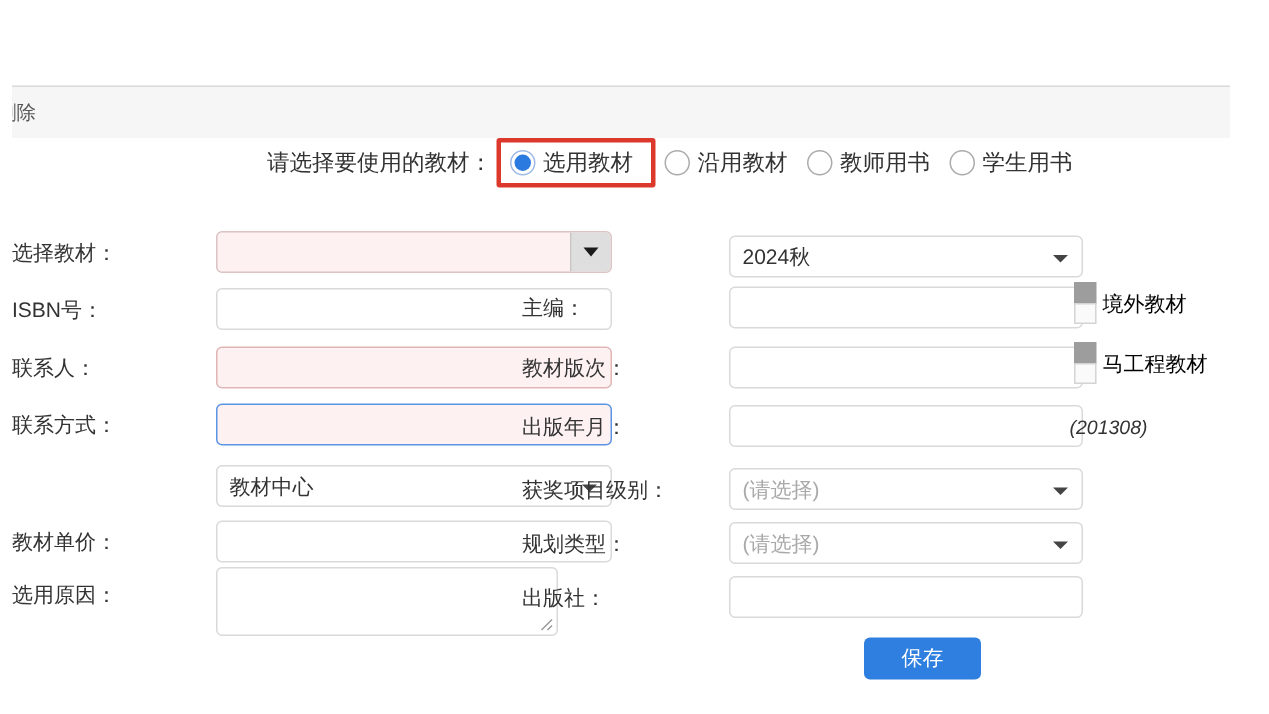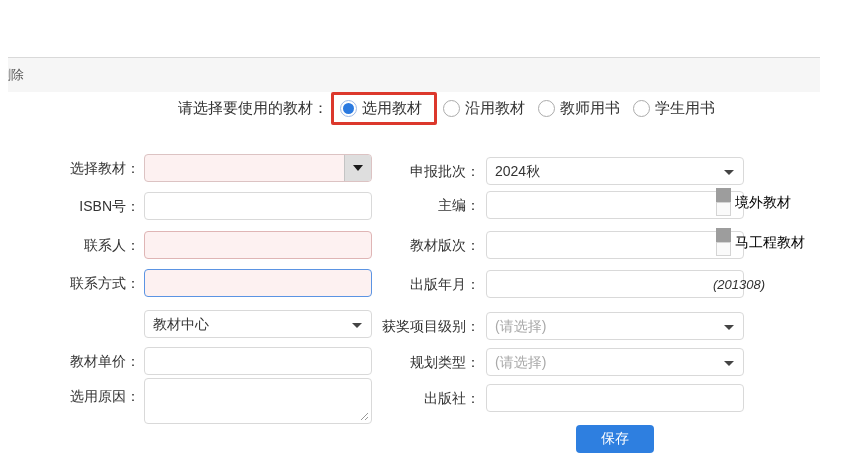--- a/index.html
+++ b/index.html
@@ -17,26 +17,26 @@
   .red-box{display:inline-flex;align-items:center;border:3px solid #dc382c;border-radius:2px;
            padding:4px 12px 4px 6px;margin-right:6px;}
   .radio-opt{display:inline-flex;align-items:center;margin-right:13px;font-size:15px;color:#333;white-space:nowrap;}
   .radio-circle{width:15px;height:15px;border-radius:50%;border:1px solid #ababab;background:#fff;
                 margin-right:5px;position:relative;flex:0 0 auto;}
   .radio-circle.checked{border-color:#9db9e6;}
   .radio-circle.checked::after{content:"";position:absolute;left:2px;top:2px;width:11px;height:11px;
                 border-radius:50%;background:#2b7ae0;}
 
   
-  .lbl{position:absolute;width:132px;text-align:right;font-size:14px;color:#333;white-space:nowrap;}
+  .lbl{position:absolute;width:132px;font-size:14px;color:#333;white-space:nowrap;}
   .fld{position:absolute;box-sizing:border-box;height:28px;border:1px solid #d9d9d9;border-radius:4px;
        background:#fff;font-size:14px;color:#333;padding:0 8px;outline:none;}
   input.fld{line-height:26px;}
-  .fld-l{left:144px;width:228px;}
-  .fld-r{left:486px;width:258px;}
+  .fld-l{left:144px;width:264px;}
+  .fld-r{left:486px;width:236px;}
   .sel{display:flex;align-items:center;padding:0 24px 0 8px;line-height:26px;cursor:default;position:absolute;
        box-sizing:border-box;height:28px;border:1px solid #d9d9d9;border-radius:4px;background:#fff;font-size:14px;color:#333;}
   .sel .caret{position:absolute;right:9px;top:12px;width:0;height:0;border-left:5px solid transparent;
        border-right:5px solid transparent;border-top:5px solid #444;}
   .sel.placeholder{color:#a9a9a9;}
   .native-sel{background:#fdf1f1;border-color:#dcc3c3;}
   .native-btn{position:absolute;right:0;top:0;width:26px;height:26px;background:#dedede;
        border-left:1px solid #c4c4c4;border-radius:0 3px 3px 0;display:flex;align-items:center;justify-content:center;}
   .native-btn .caret2{width:0;height:0;border-left:5px solid transparent;border-right:5px solid transparent;
        border-top:6px solid #1a1a1a;}
@@ -120,21 +120,20 @@
 
   <input class="fld fld-l" style="top: 347px;" value="">
 
   <div class="ta-wrap">
     <textarea class="fld" style=""></textarea>
     <svg class="ta-handle" viewBox="0 0 10 10">
       <path d="M9 2 L2 9 M9 6 L6 9" stroke="#999" stroke-width="1" fill="none"></path>
     </svg>
   </div>
 
-  <div class="lbl" style="left:348px;top:163px">申报批次：</div>
   <div class="lbl" style="left:348px;top:197px">主编：</div>
   <div class="lbl" style="left:348px;top:237px">教材版次：</div>
   <div class="lbl" style="left:348px;top:276px">出版年月：</div>
   <div class="lbl" style="left:348px;top:318px">获奖项目级别：</div>
   <div class="lbl" style="left:348px;top:354px">规划类型：</div>
   <div class="lbl" style="left:348px;top:390px">出版社：</div>
 
   <div class="sel fld-r" style="top:157px">
     <span>2024秋</span>
     <span class="caret"></span>

